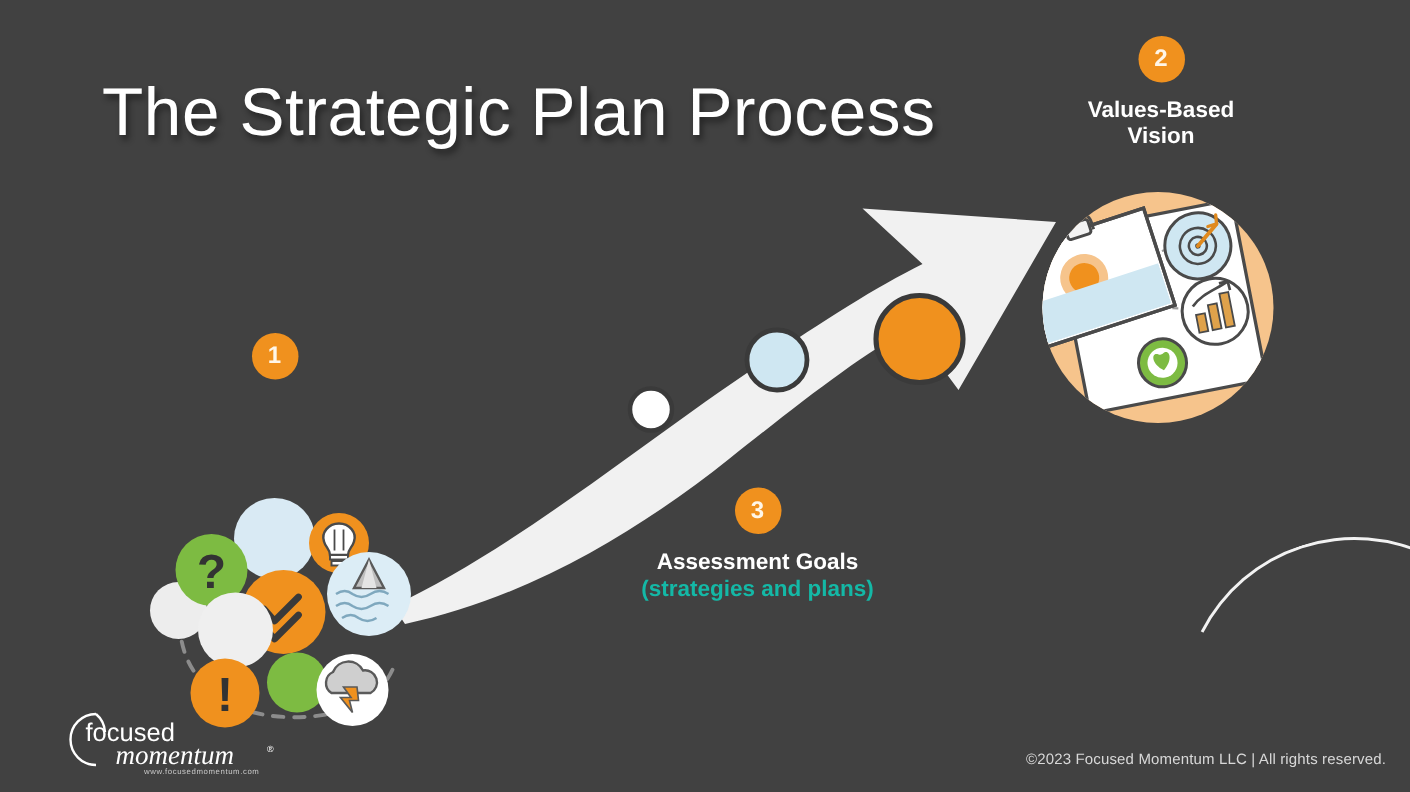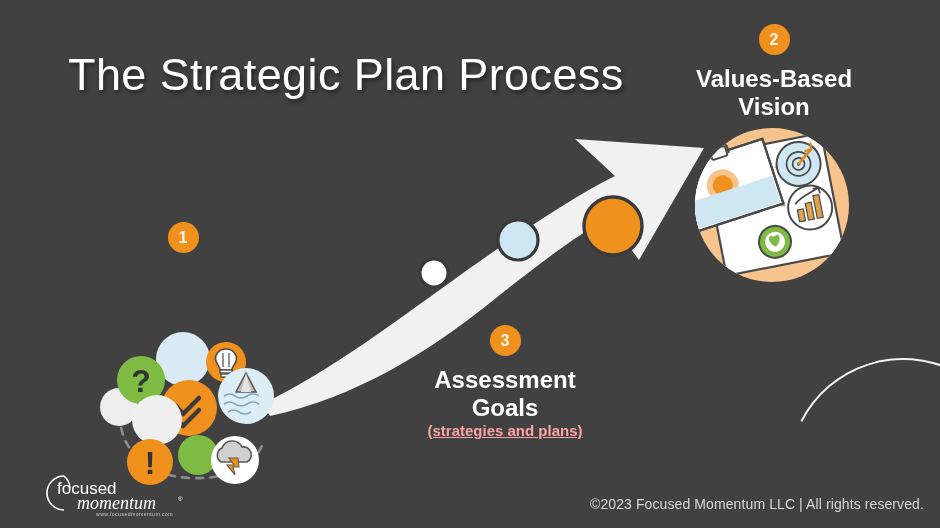--- a/index.html
+++ b/index.html
@@ -36,33 +36,33 @@
 
   
   .step { position:absolute; text-align:center; }
   .badge {
     width:31px; height:31px; border-radius:50%;
     background:#F0911E; color:#FFF6E8;
     font-size:16px; font-weight:700; line-height:31px;
     margin:0 auto 10px; text-align:center;
   }
   .step-title {
-    font-size:24px; font-weight:700; color:#FFFFFF; line-height:1.15;
+    font-size:15px; font-weight:700; color:#FFFFFF; line-height:1.15;
     white-space:pre-line;
   }
-  .step-sub { font-size:15px; font-weight:700; color:#fca5a5; margin-top:1px;text-decoration:underline; }
+  .step-sub { font-size:15px; font-weight:700; color:#14b8a6; margin-top:1px; }
 
   #step-1 { left:88px;  top:222px; width:190px; }
   #step-2 { left:684px; top:24px;  width:180px; }
   #step-3 { left:405px; top:325px; width:200px; }
 
   
   #copyright {
     position:absolute; right:16px; bottom:16px;
-    font-size:14px; color:#D8D8D8; letter-spacing:.1px; white-space:nowrap;margin-top:48px;
+    font-size:10px; color:#D8D8D8; letter-spacing:.1px; white-space:nowrap;margin-top:48px;
   }
   #logo { position:absolute; left:30px; bottom:10px; width:165px; height:50px; }
 
   svg { display:block; overflow:visible; }
   #art { position:absolute; left:0; top:0; }
 </style>
 </head>
 <body>
 
 <div id="slide">

